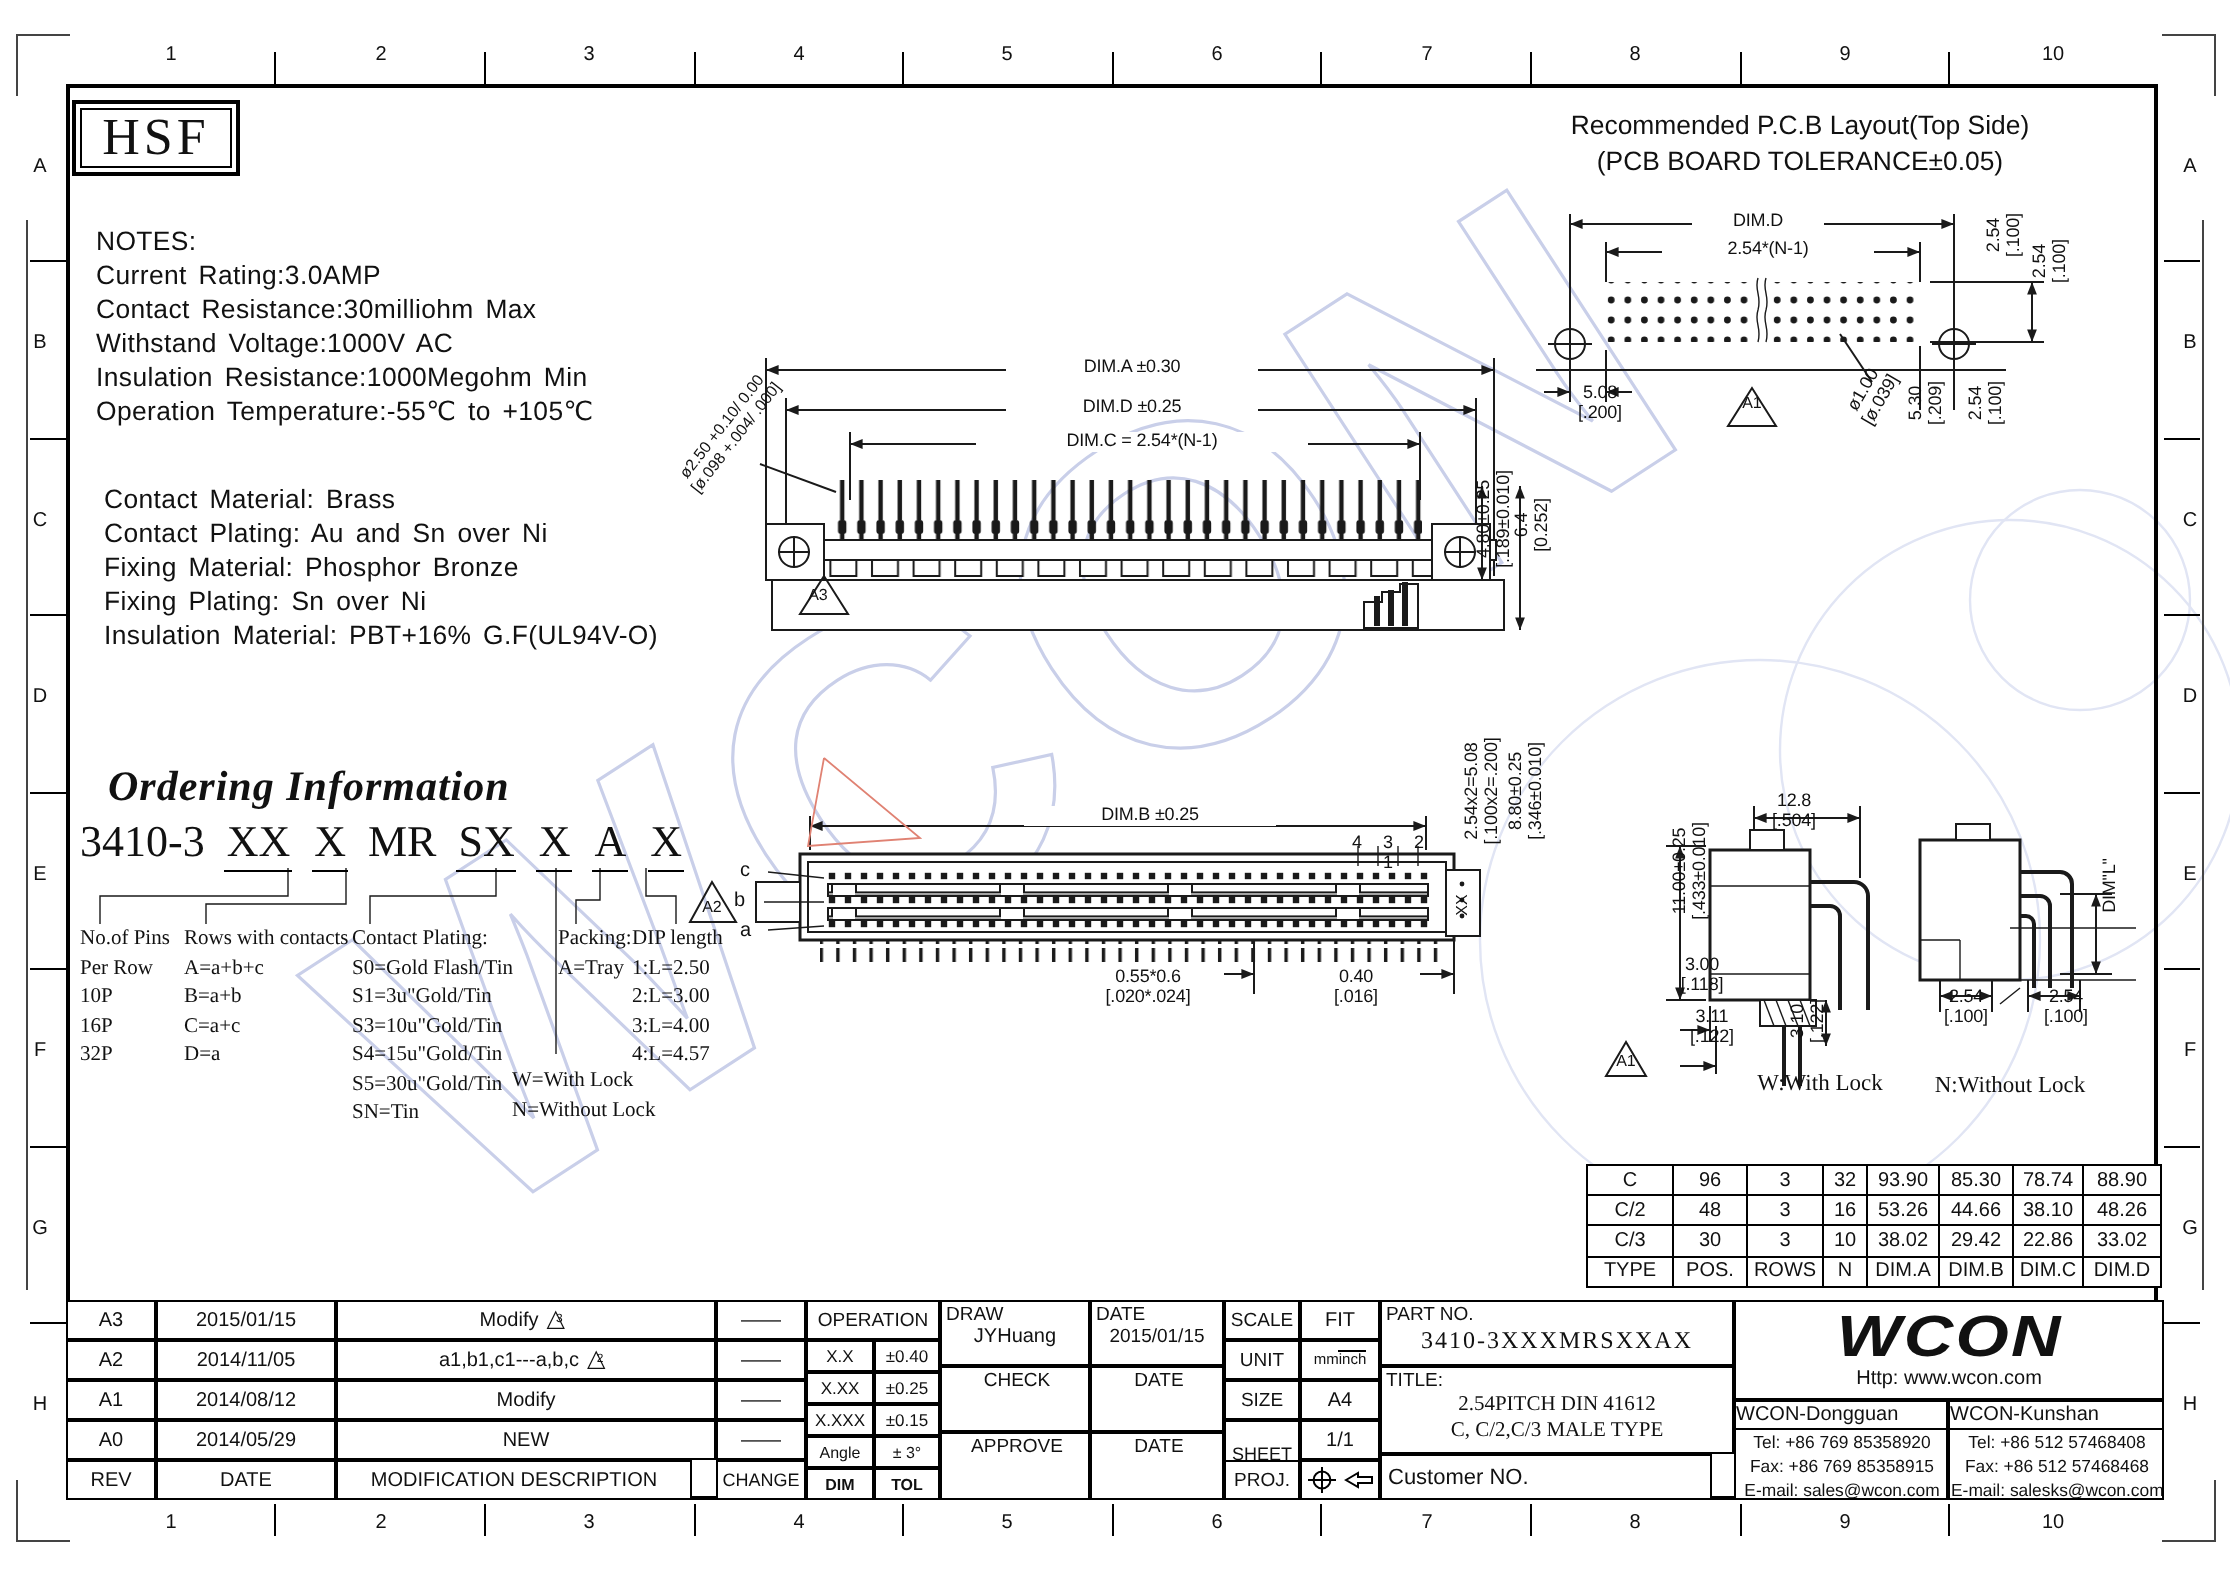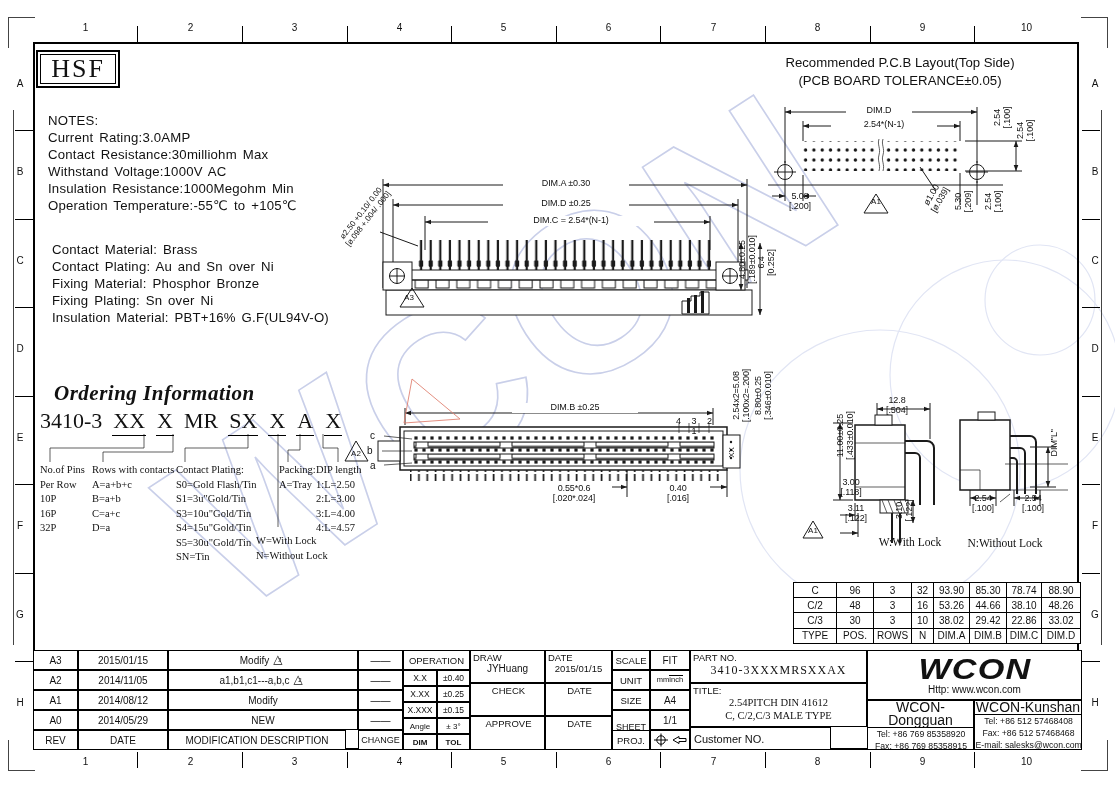--- a/index.html
+++ b/index.html
@@ -59,21 +59,21 @@
   .cell.l{justify-content:flex-start;padding-left:3px}
   .smlbl{font-size:9.5px;line-height:11px;text-align:left;padding:1px 0 0 2px;align-self:flex-start}
   .pno{font-size:12px;letter-spacing:1px}
   .tri{position:relative;display:inline-block;width:13px;height:12px;margin-left:4px}
   .tri .g{position:absolute;left:0;top:-1px;font-size:12px;line-height:12px}
   .tri .n{position:absolute;left:0;width:13px;top:3px;font-size:6px;text-align:center}
   .unitfrac{display:flex;flex-direction:row;align-items:center;font-size:7.5px;line-height:8.5px}
   .unitfrac .ub{border-top:1px solid #000}
   .wconlogo{font-weight:bold;font-style:italic;font-size:29px;line-height:30px;letter-spacing:1px;transform:scaleX(1.18)}
   .wconurl{font-size:10px;line-height:12px}
-  .oname{font-size:14px;line-height:13px;border-bottom:1px solid #000;width:100%;text-align:center}
+  .oname{font-size:10px;line-height:13px;border-bottom:1px solid #000;width:100%;}
   .oline{font-size:8.7px;line-height:12px;white-space:nowrap;width:100%;text-align:center;padding-left:1px}
   
   .ordtitle{font-size:21px;font-weight:bold;font-style:italic;letter-spacing:.5px}
   .code{position:absolute;left:40px;top:408px;font-size:22px;z-index:3;white-space:nowrap}
   .codepart{display:inline-block;margin-right:10px}
   .codepart.u{border-bottom:1.2px solid #000;padding:0 1px 1px}
   .ordcol{font-size:10.5px;line-height:14.5px;white-space:pre-line}
 </style>
 </head>
 <body>
@@ -619,21 +619,21 @@
 
   <div class="cell" style="left:690px;top:650px;width:177px;height:33px;flex-direction:column;align-items:stretch;justify-content:flex-start">
     <span class="smlbl">PART NO.</span>
     <span class="serif pno" style="text-align:center">3410-3XXXMRSXXAX</span>
   </div>
   <div class="cell" style="left:690px;top:683px;width:177px;height:44px;flex-direction:column;align-items:stretch;justify-content:flex-start">
     <span class="smlbl">TITLE:</span>
     <span class="serif" style="text-align:center;font-size:10.5px;line-height:13px">2.54PITCH DIN 41612</span>
     <span class="serif" style="text-align:center;font-size:10.5px;line-height:13px">C, C/2,C/3 MALE TYPE</span>
   </div>
-  <div class="cell l" style="left:690px;top:727px;width:141px;height:23px;font-size:11px">Customer NO.</div>
+  <div class="cell l" style="left:690px;top:727px;width:166px;height:23px;font-size:11px">Customer NO.</div>
 
   <div class="cell" style="left:867px;top:650px;width:215px;height:50px;flex-direction:column">
     <div class="wconlogo">WCON</div>
     <div class="wconurl">Http: www.wcon.com</div>
   </div>
   <div class="cell" style="left:867px;top:700px;width:107px;height:50px;flex-direction:column;justify-content:flex-start">
     <div class="oname">WCON-Dongguan</div>
     <div class="oline">Tel: +86 769 85358920</div>
     <div class="oline">Fax: +86 769 85358915</div>
     <div class="oline">E-mail: sales@wcon.com</div>

